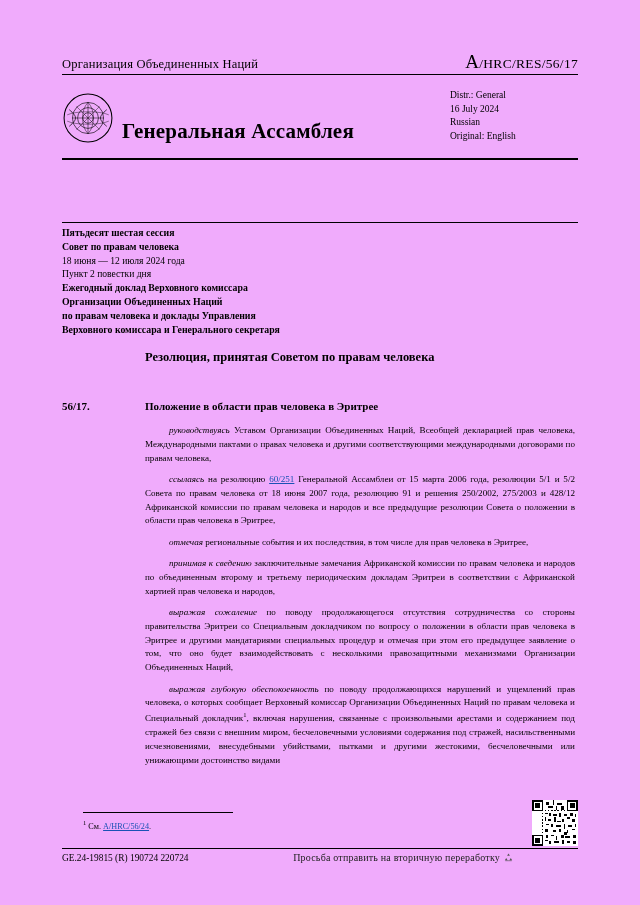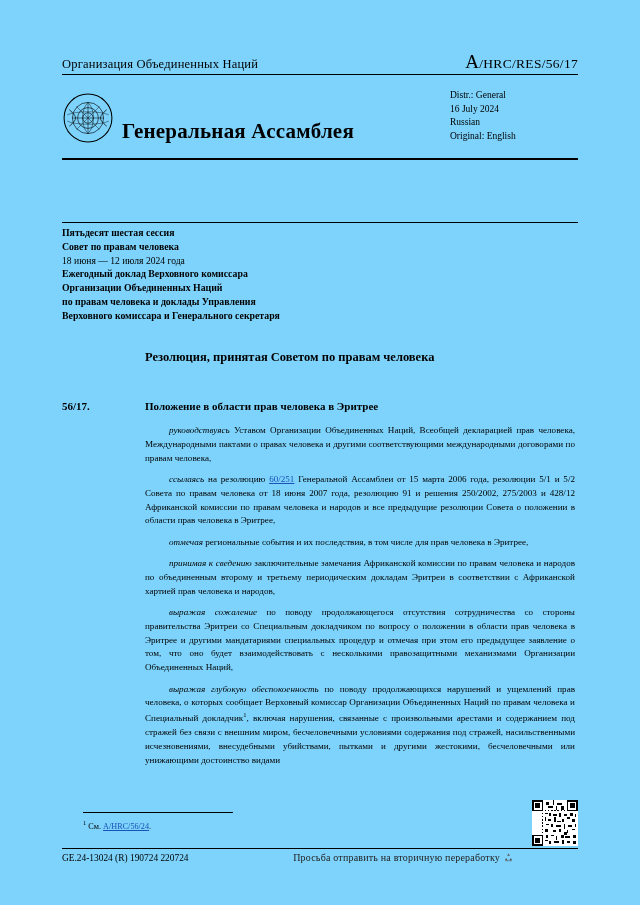--- a/index.html
+++ b/index.html
@@ -13,21 +13,21 @@
     font-family: "Liberation Serif", serif;
     color: #000000;
     position: relative;
     overflow: hidden;
   }
   .page {
     position: absolute;
     left: 0; top: 0;
     width: 640px;
     height: 905px;
-    background: #7dd3fc;
+    background: #f0abfc;
   }
 
   
   .masthead {
     position: absolute;
     left: 62px;
     top: 36px;
     width: 516px;
   }
   .mast-row1 {
@@ -260,20 +260,21 @@
       </div>
     </div>
   </div>
 
   <div class="hr-thin"></div>
 
   <div class="council-block">
     <span class="line b">Пятьдесят шестая сессия</span>
     <span class="line b">Совет по правам человека</span>
     <span class="line">18 июня — 12 июля 2024 года</span>
+    <span class="line">Пункт 2 повестки дня</span>
     <span class="line b">Ежегодный доклад Верховного комиссара</span>
     <span class="line b">Организации Объединенных Наций</span>
     <span class="line b">по правам человека и доклады Управления</span>
     <span class="line b">Верховного комиссара и Генерального секретаря</span>
   </div>
 
   <div class="res-heading">
     <div>Резолюция, принятая Советом по правам человека</div>
   </div>
 
@@ -384,21 +385,21 @@
           <rect x="19" y="25" width="1" height="3"></rect>
         <rect x="22" y="26" width="2" height="1"></rect>
           <rect x="26" y="26" width="2" height="2"></rect>
         <rect x="20" y="20" width="2" height="2"></rect>
       </g>
     </svg>
   </div>
 
   <div class="footer-rule"></div>
   <div class="footer">
-    <div class="footer-left">GE.24-13024  (R)  190724  220724</div>
+    <div class="footer-left">GE.24-19815  (R)  190724  220724</div>
     <div class="footer-center">
       <span>Просьба отправить на вторичную переработку</span>
       <span class="recycle">
         <svg viewBox="0 0 24 24" width="11" height="11" aria-hidden="true">
           <path d="M12 3 L15 8 H9 Z" fill="#555"></path>
           <path d="M4 18 L7 13 L10 18 Z" fill="#555"></path>
           <path d="M20 18 L17 13 L14 18 Z" fill="#555"></path>
           <path d="M5 19 H19" stroke="#555" stroke-width="1.4" fill="none"></path>
         </svg>
       </span>

